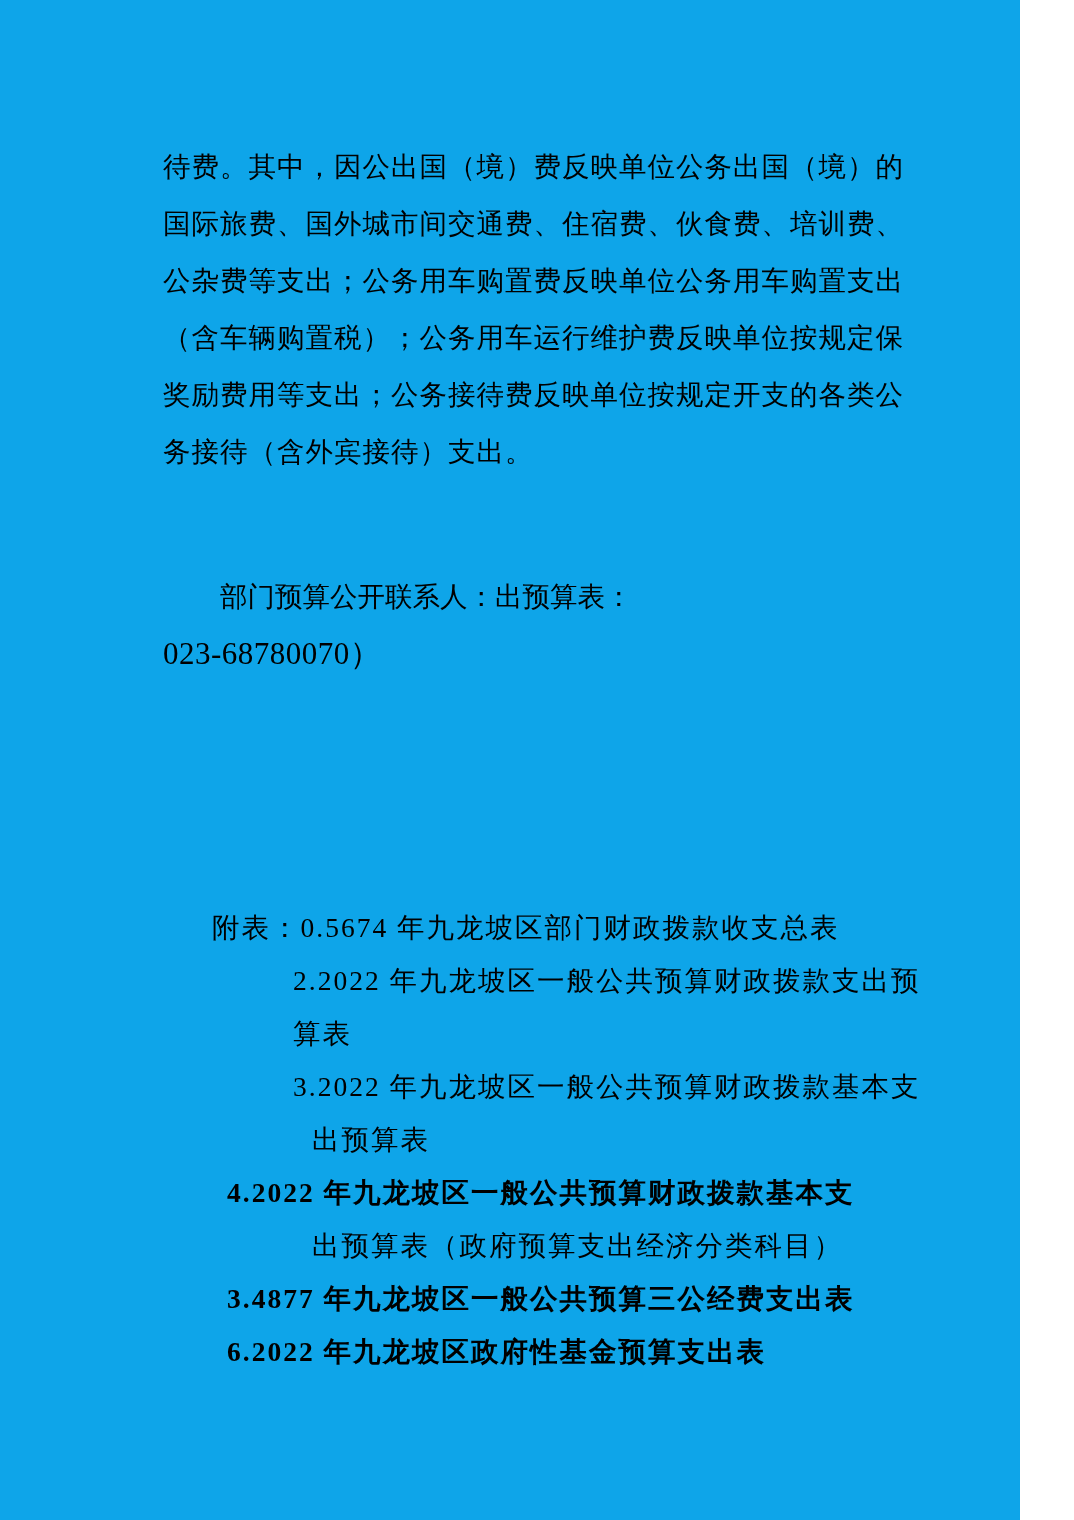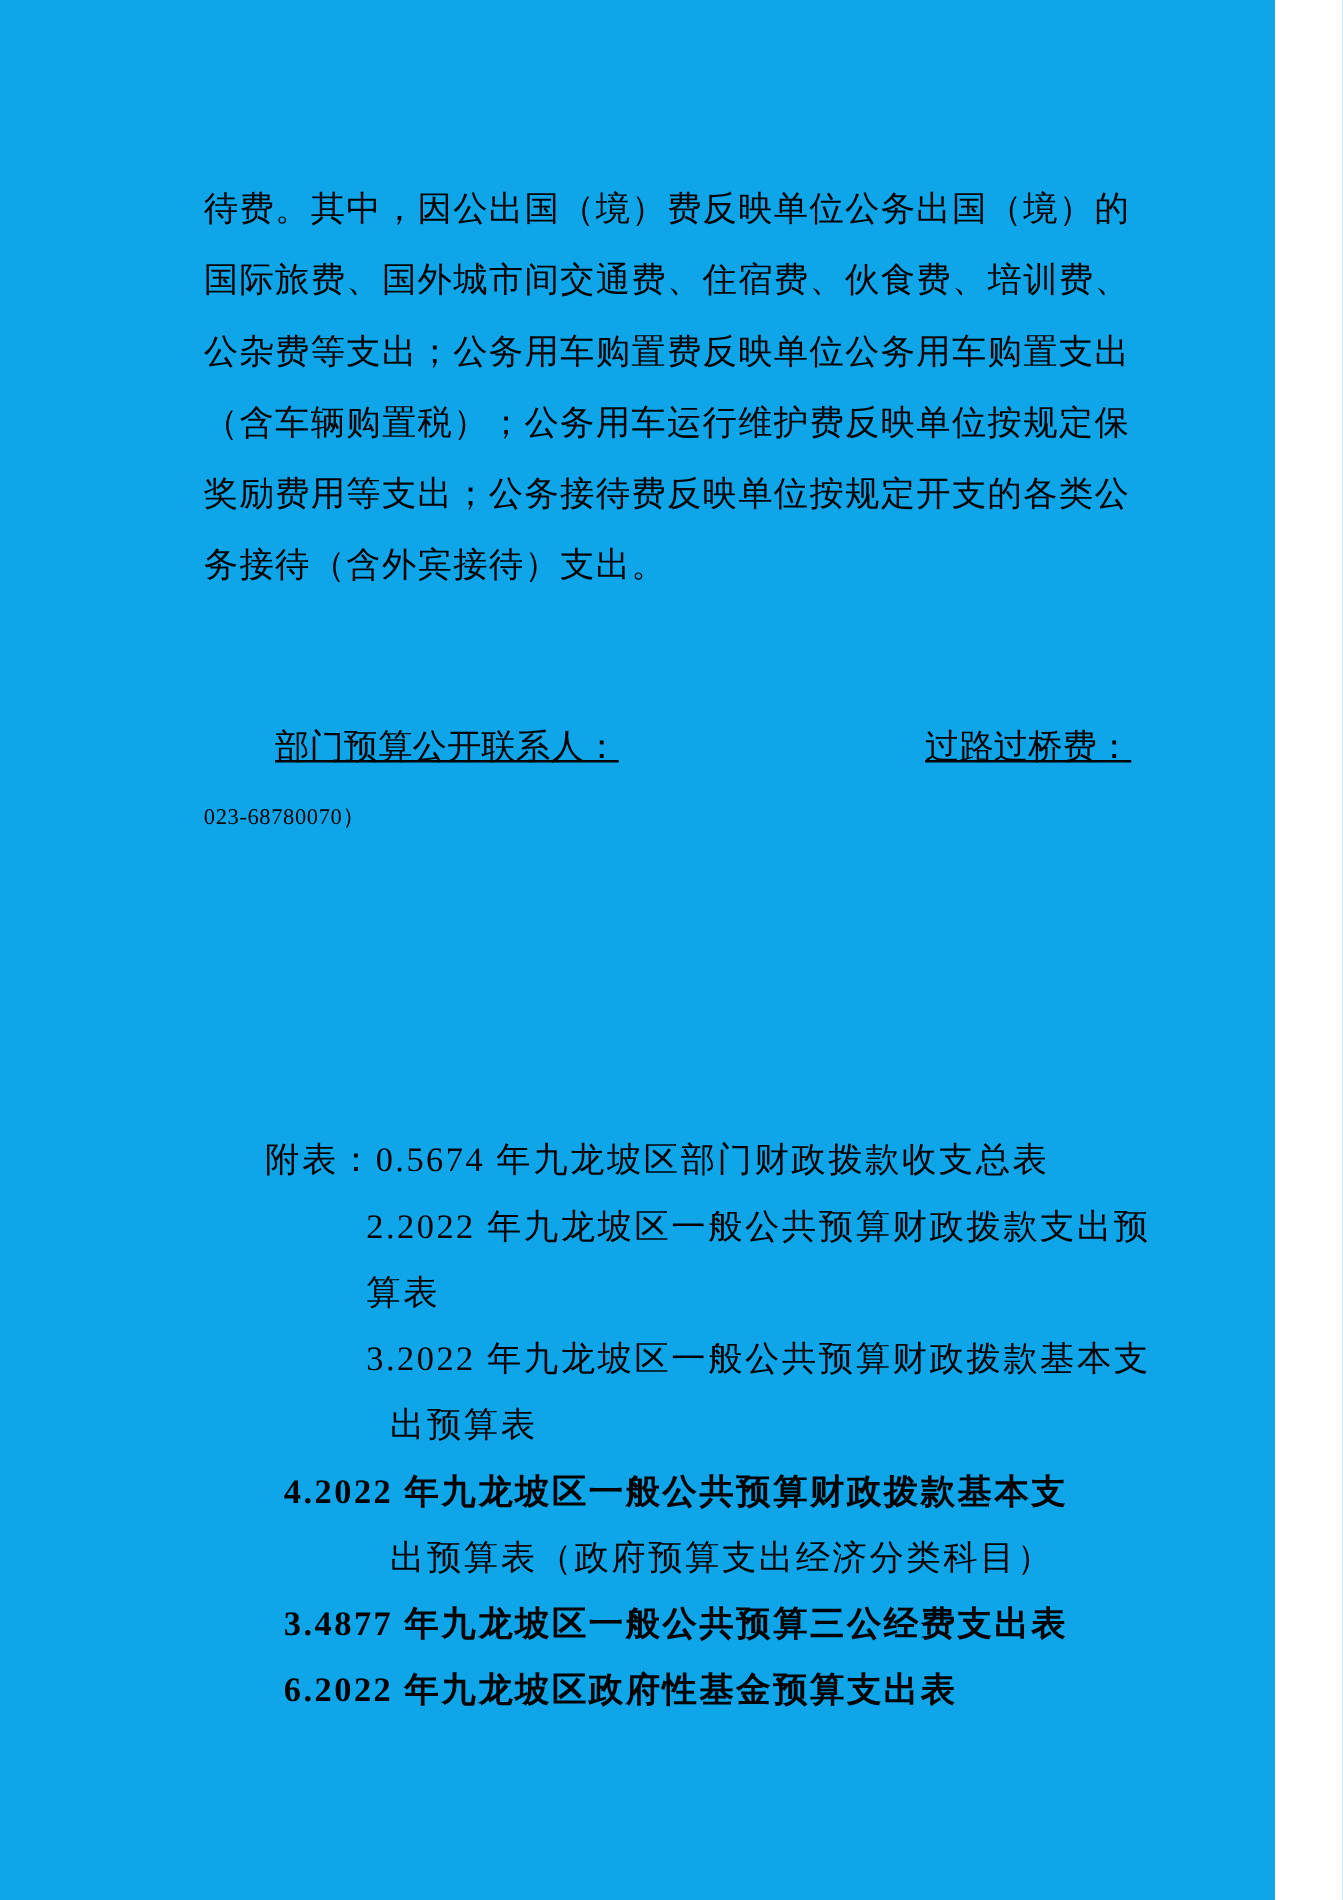--- a/index.html
+++ b/index.html
@@ -35,29 +35,27 @@
     position: absolute;
     left: 163px;
     top: 568px;
     width: 742px;
   }
   .contact-line-1 {
     height: 57px;
     line-height: 57px;
     font-size: 27.5px;
     display: flex;
-    justify-content: space-between;
     padding-left: 57px;
     white-space: nowrap;
-    text-decoration: underline;
   }
   .contact-line-2 {
     height: 57px;
     line-height: 57px;
-    font-size: 18px;
+    font-size: 31px;
     letter-spacing: 0.5px;
     white-space: nowrap;
   }
   
   .attachments-block {
     position: absolute;
     left: 163px;
     top: 901px;
     width: 780px;
   }
@@ -84,21 +82,21 @@
     <div class="body-line">国际旅费、国外城市间交通费、住宿费、伙食费、培训费、</div>
     <div class="body-line">公杂费等支出；公务用车购置费反映单位公务用车购置支出</div>
     <div class="body-line">（含车辆购置税）；公务用车运行维护费反映单位按规定保</div>
     <div class="body-line">奖励费用等支出；公务接待费反映单位按规定开支的各类公</div>
     <div class="body-line">务接待（含外宾接待）支出。</div>
   </div>
 
   <div class="contact-block">
     <div class="contact-line-1">
       <span>部门预算公开联系人：</span>
-      <span>过路过桥费：</span>
+      <span>出预算表：</span>
     </div>
     <div class="contact-line-2">023-68780070）</div>
   </div>
 
   <div class="attachments-block">
     <div class="attach-row">
       <span class="indent-label">附表：</span><span>0.5674 年九龙坡区部门财政拨款收支总表</span>
     </div>
     <div class="attach-row">
       <span class="indent-item-a">2.2022 年九龙坡区一般公共预算财政拨款支出预</span>

